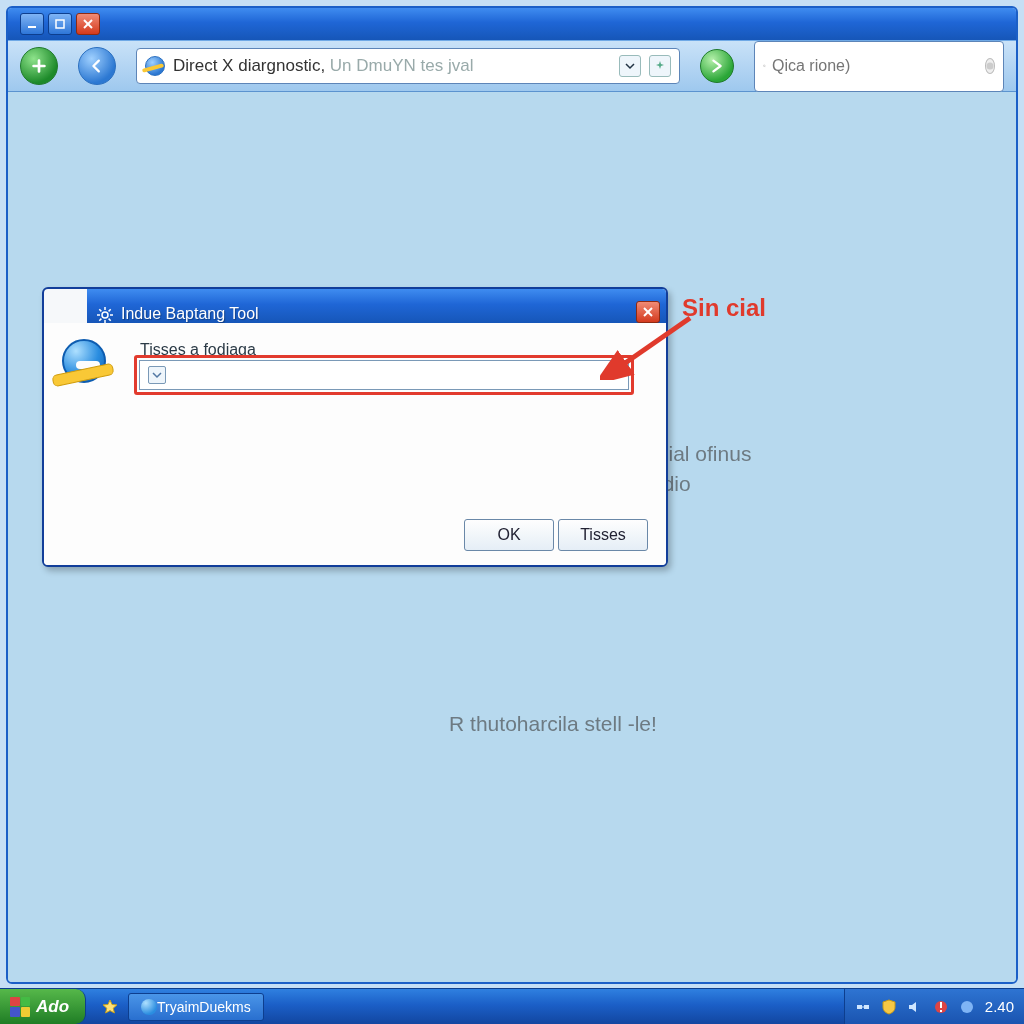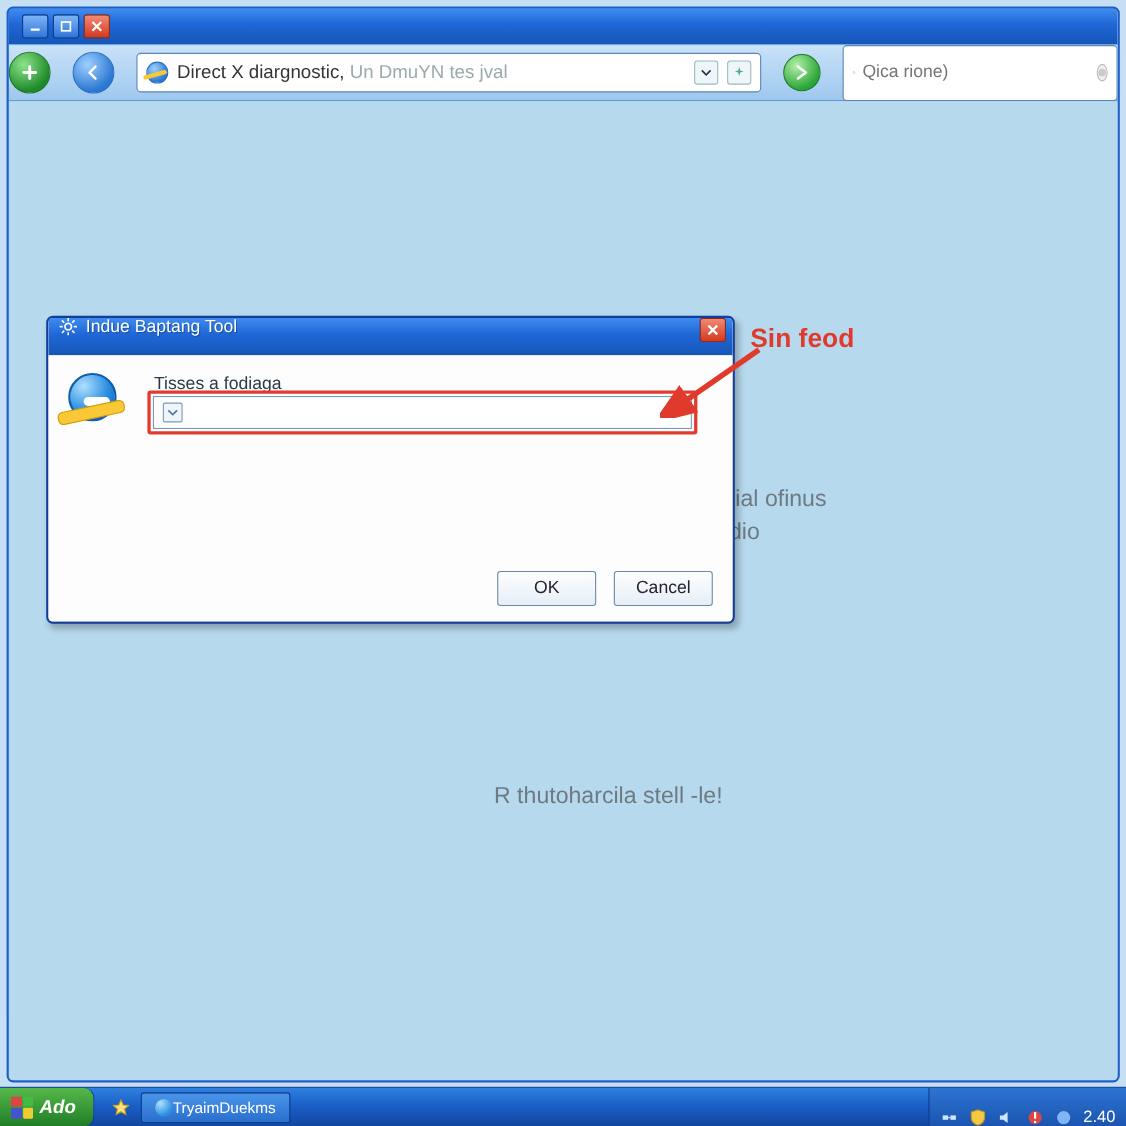--- a/index.html
+++ b/index.html
@@ -28,21 +28,21 @@
     color:#fff; font-size:12px; cursor:pointer;
   }
   .titlebar .win-btn.close { background: linear-gradient(to bottom,#f08b75,#d43a1e); border-color:#8e2a12; }
   .titlebar .win-btn svg { width:12px; height:12px; }
 
   .toolbar {
     height: 52px;
     background: linear-gradient(to bottom,#c9e2f8,#9ec8ee);
     border-top: 1px solid #6fa9e6;
     border-bottom: 1px solid #5b93cf;
-    display:flex; align-items:center; gap:20px; padding: 0 0;
+    display:flex; align-items:center; gap:20px; padding: 0 12px;
   }
   .nav-btn {
     width:38px; height:38px; border-radius:50%;
     display:flex; align-items:center; justify-content:center;
     border:1px solid #2a6fc0;
     background: radial-gradient(circle at 35% 30%, #9fd0ff, #2c78d2 70%);
     color:#fff; cursor:pointer;
   }
   .nav-btn.green { background: radial-gradient(circle at 35% 30%, #8ee38b, #1d8a2a 70%); border-color:#1f7a2a; }
   .nav-btn svg { width:18px; height:18px; }
@@ -85,21 +85,21 @@
   
   .dialog {
     position:absolute; left:34px; top:195px; width:626px; height:280px;
     border:2px solid #123e9a; border-radius:6px;
     background:#f6f8fa; box-shadow: 3px 4px 6px rgba(0,0,0,.25);
     display:flex; flex-direction:column; overflow:hidden;
   }
   .dialog .dlg-titlebar {
     height:34px;
     background: linear-gradient(to bottom, #3f8cf0 0%, #1f66d6 45%, #1656b8 100%);
-    display:flex; align-items:flex-start; color:#fff; font-size:16px; padding:0 6px 0 10px; gap:8px;
+    display:flex; align-items:flex-end; color:#fff; font-size:16px; padding:0 6px 0 10px; gap:8px;margin-left:43px;
   }
   .dialog .gear-icon { width:16px; height:16px; color:#fff; }
   .dialog .dlg-title { flex:1; text-shadow:1px 1px 1px rgba(0,0,0,.3); }
   .dialog .dlg-close {
     width:24px; height:22px; border:1px solid #8e2a12; border-radius:3px;
     background: linear-gradient(to bottom,#f08b75,#d43a1e);
     display:flex;align-items:center;justify-content:center; color:#fff; cursor:pointer;
   }
   .dialog .dlg-body { flex:1; background:#fdfdfd; padding:14px 18px 12px 14px; position:relative;}
   .dialog .ie-big { position:absolute; left:18px; top:16px; width:52px; height:52px; }
@@ -113,21 +113,21 @@
   .dialog .dlg-label { position:absolute; left:96px; top:18px; font-size:16px; color:#2b3a46;}
   .dialog .combo-wrap {
     position:absolute; left:90px; top:32px; width:500px; height:40px;
     border:3px solid #e23b2e; border-radius:3px; padding:2px;
   }
   .dialog .combo {
     width:100%; height:100%; border:1px solid #7a99b7; background:#fff; display:flex; align-items:center; padding:0 8px;
   }
   .dialog .combo span.text { flex:1; font-size:17px; color:#2b3a46;}
   .dialog .combo .dd { width:18px; height:18px; display:flex; align-items:center; justify-content:center; border:1px solid #7a99b7; background:#eef5fb; border-radius:2px;}
-  .dialog .dlg-buttons { position:absolute; right:18px; bottom:14px; display:flex; gap:16px;}
+  .dialog .dlg-buttons { position:absolute; right:18px; bottom:14px; display:flex; gap:4px;}
   .dialog .btn {
     min-width:90px; height:32px; padding:0 18px;
     border:1px solid #6a88a8; border-radius:3px;
     background:linear-gradient(to bottom,#fefefe,#e5eef6);
     font-size:16px; color:#223; cursor:pointer;
   }
 
   
   .annotation { position:absolute; left:674px; top:202px; color:#e03a2c; font-size:24px; font-weight:600; }
   .arrow { position:absolute; left:592px; top:218px; width:100px; height:70px; pointer-events:none; }
@@ -152,21 +152,21 @@
   .start-btn .logo span:nth-child(4){background:#ec3;}
   .ql-sep { width:10px;}
   .ql-icon { width:20px; height:20px; margin:0 4px; display:flex; align-items:center; justify-content:center; color:#ffe27a;}
   .task-item {
     height:28px; margin-left:4px; padding:0 12px; display:flex; align-items:center; gap:0;
     background:linear-gradient(to bottom,#4a95e8,#296fcf); border:1px solid #0d3e8e; border-radius:3px;
     color:#fff;
   }
   .task-item .t-icon{width:16px;height:16px;border-radius:50%;background:radial-gradient(circle at 30% 25%,#aee0ff,#2a8de0 70%);}
   .task-spacer{flex:1;}
-  .tray { display:flex; align-items:flex-end; gap:10px; background:linear-gradient(to bottom,#2e74d2,#1a54b0); height:100%; padding:0 10px; border-left:1px solid #0d3e8e;}
+  .tray { display:flex; align-items:center; gap:10px; background:linear-gradient(to bottom,#2e74d2,#1a54b0); height:100%; padding:0 10px; border-left:1px solid #0d3e8e;}
   .tray .ticon{width:16px;height:16px;}
   .tray .clock{font-size:15px;}
 </style>
 </head>
 <body>
 
 <div class="browser-window">
 
   <div class="titlebar">
     <div class="win-btn">
@@ -273,34 +273,34 @@
           <div class="combo">
             <div class="dd">
                 <svg width="10" height="10" viewBox="0 0 10 10">
                   <path d="M1 3l4 4 4-4" stroke="#5177a3" stroke-width="1.5" fill="none"></path>
                 </svg>
               </div>
           </div>
         </div>
         <div class="dlg-buttons">
           <button class="btn">OK</button>
-          <button class="btn">Cancel</button>
+          <button class="btn">Tisses</button>
         </div>
       </div>
     </div>
 
     <svg class="arrow" viewBox="0 0 100 70">
       <defs>
           <marker id="ah" markerWidth="10" markerHeight="10" refX="2" refY="3" orient="auto">
             <path d="M0,0 L0,6 L8,3 z" fill="#e03a2c"></path>
           </marker>
         </defs>
       <path d="M90 8 L18 58" stroke="#e03a2c" stroke-width="5" fill="none" marker-end="url(#ah)"></path>
     </svg>
-    <div class="annotation">Sin feod</div>
+    <div class="annotation">Sin cial</div>
   </div>
 </div>
 
 <div class="taskbar">
   <div class="start-btn">
     <div class="logo">
         <span></span>
         <span></span>
         <span></span>
         <span></span>

